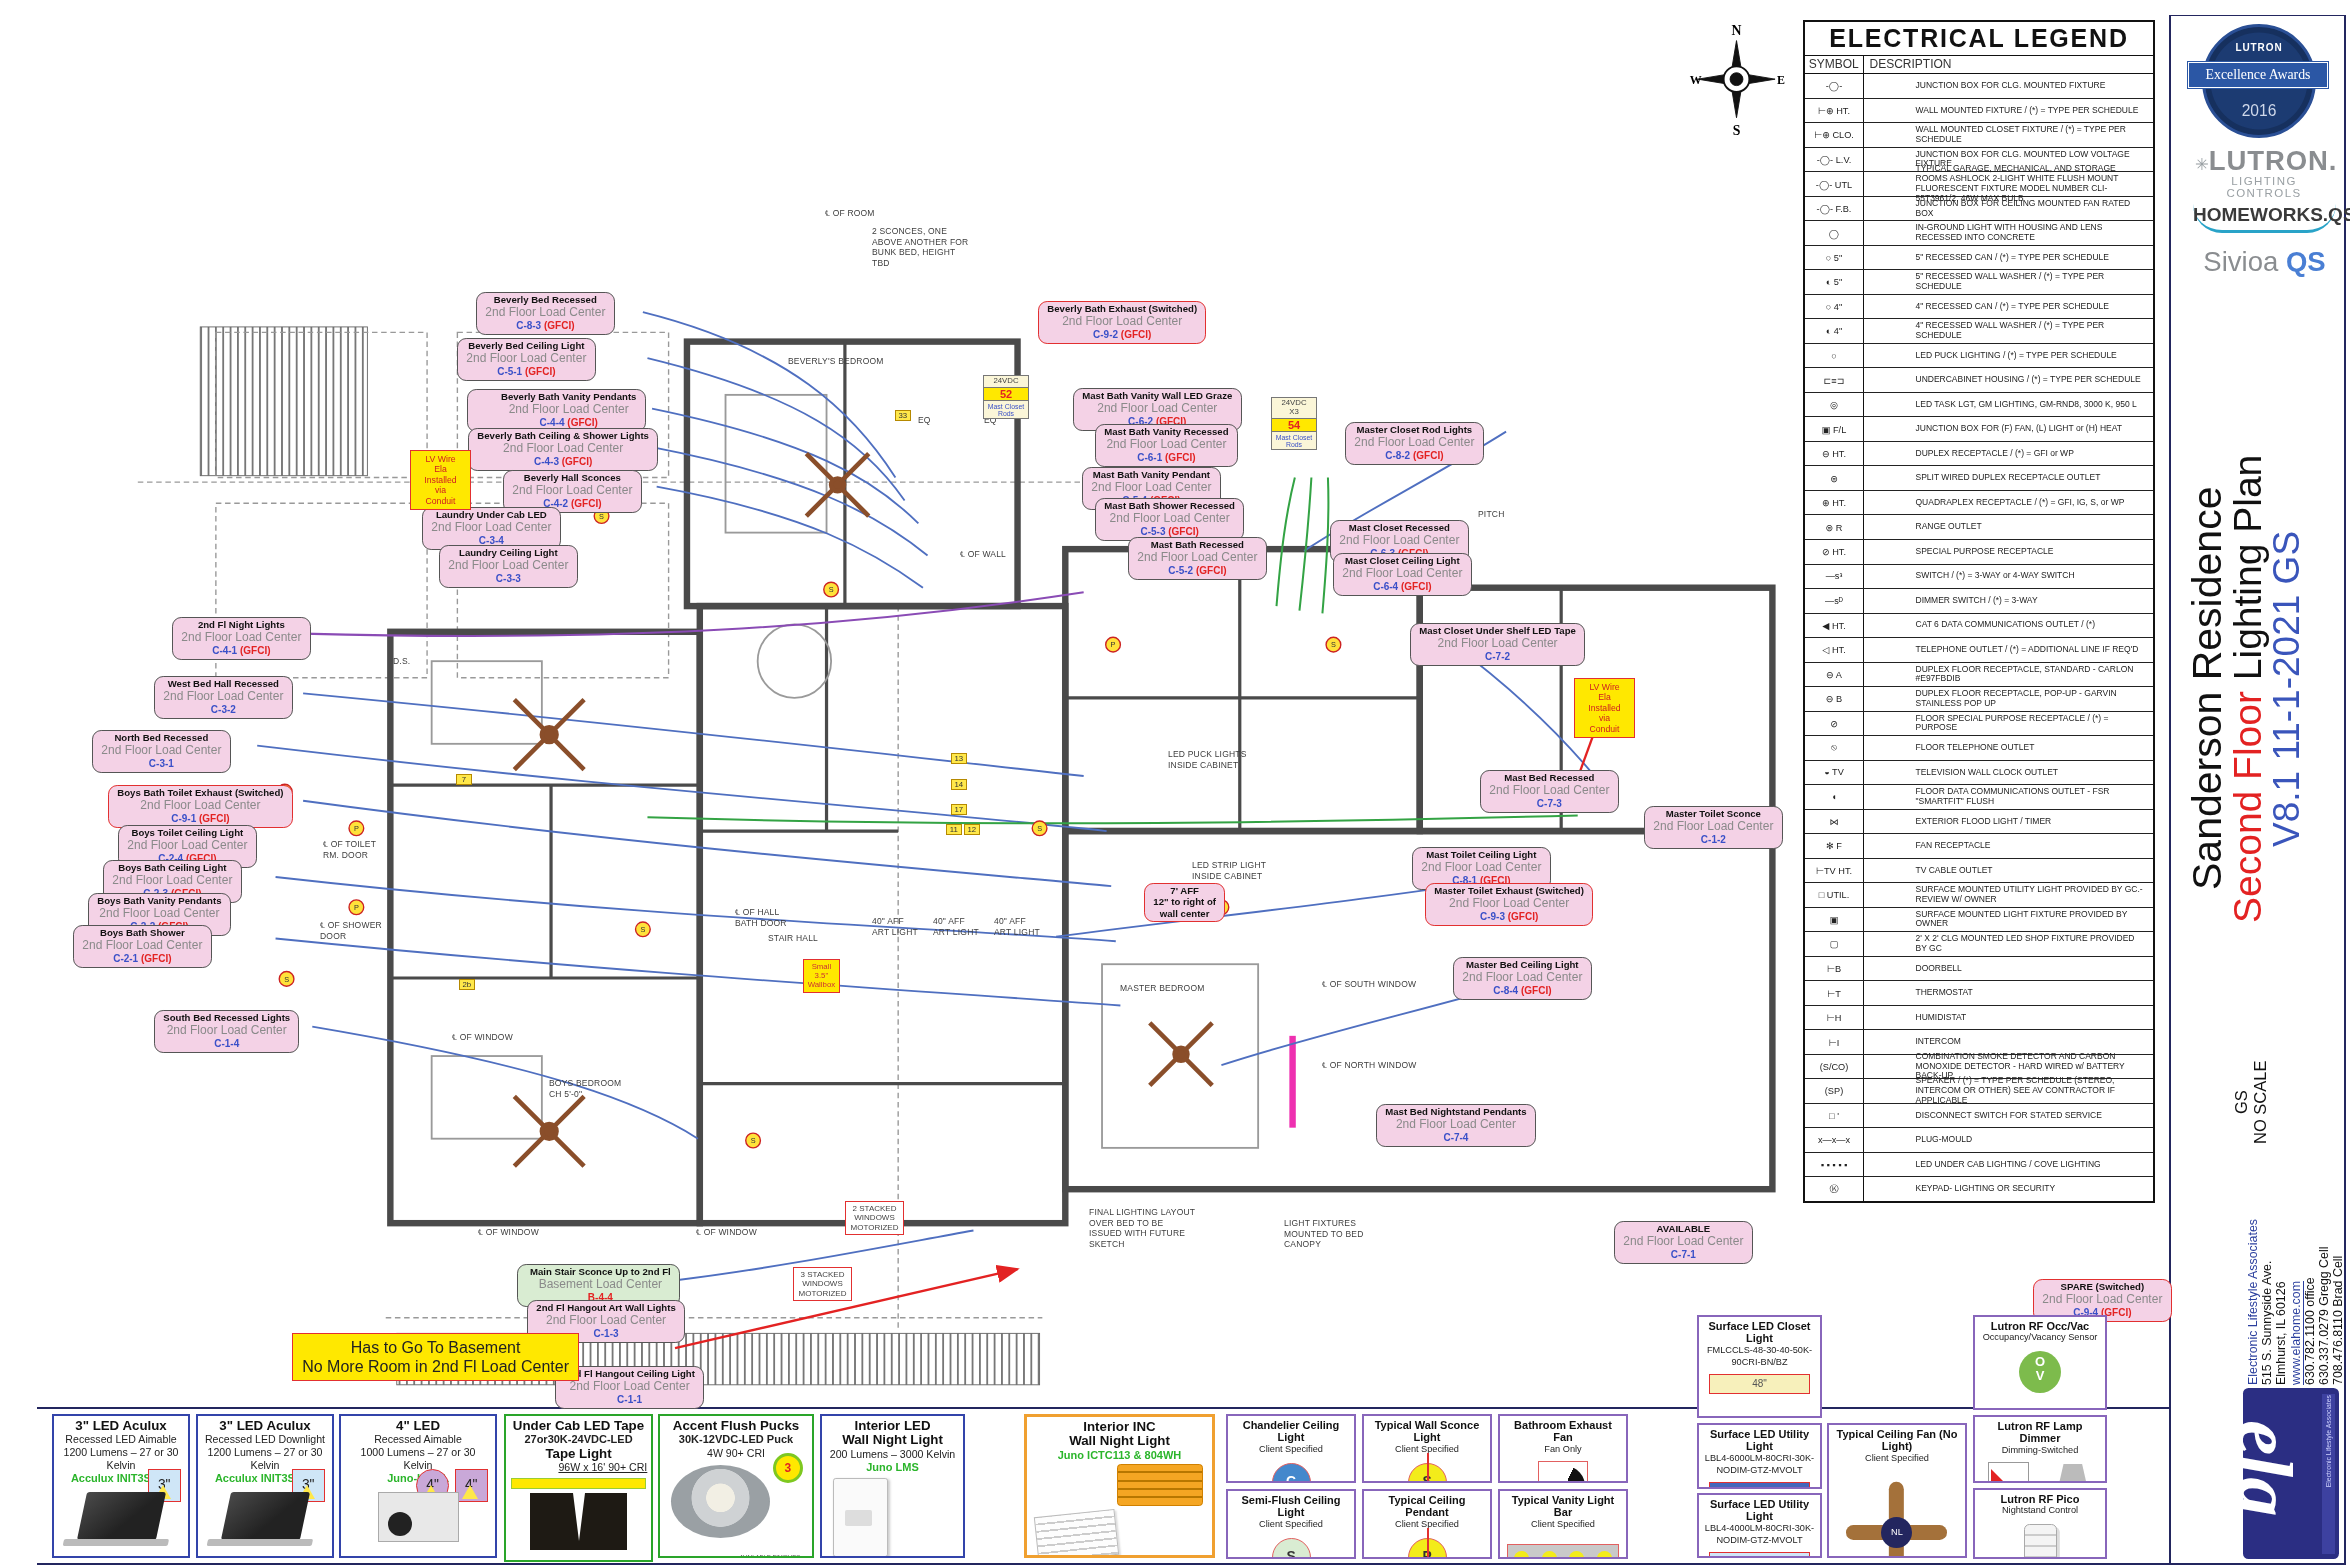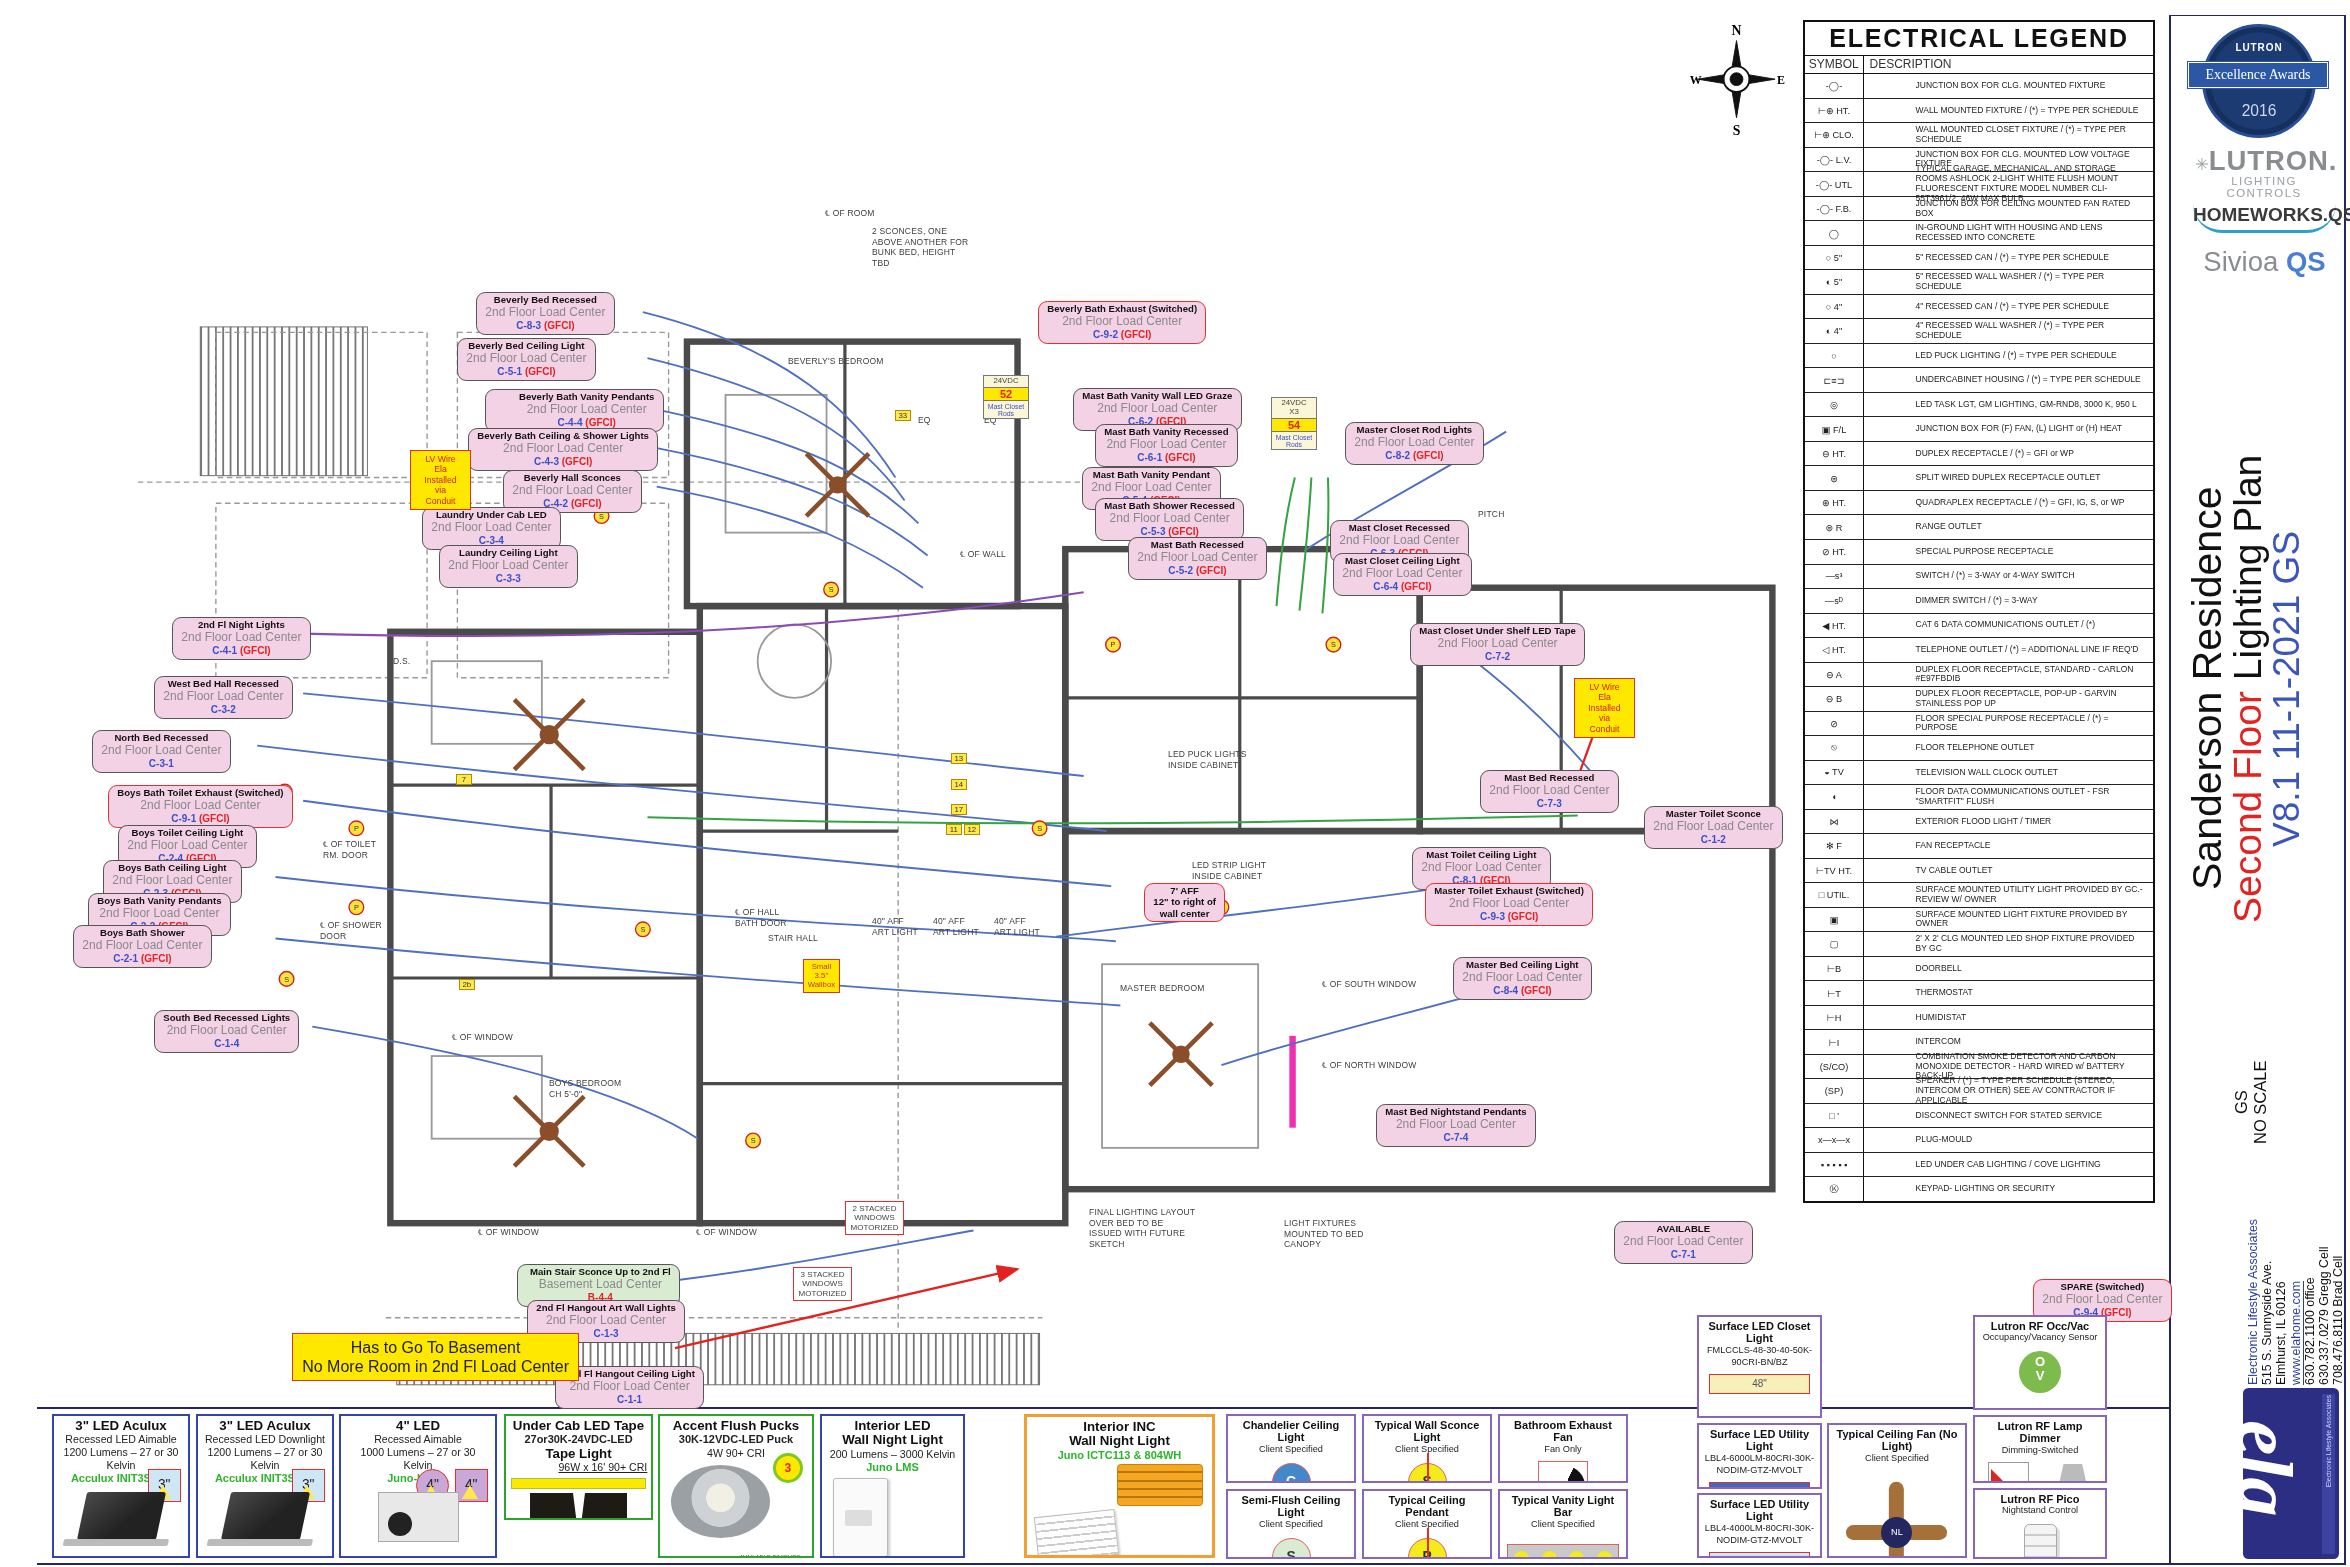--- a/index.html
+++ b/index.html
@@ -330,21 +330,21 @@
       <div class="co" style="left: 476px; top: 292px;">
         <div class="t">Beverly Bed Recessed</div>
         <div class="s">2nd Floor Load Center</div>
         <div class="c">C-8-3<span class="g"> (GFCI)</span></div>
       </div>
       <div class="co" style="left: 457px; top: 338px;">
         <div class="t">Beverly Bed Ceiling Light</div>
         <div class="s">2nd Floor Load Center</div>
         <div class="c">C-5-1<span class="g"> (GFCI)</span></div>
       </div>
-      <div class="co" style="left: 485px; top: 389px; padding-left: 33px;">
+      <div class="co" style="left: 467px; top: 389px; padding-left: 33px;">
         <div class="t">Beverly Bath Vanity Pendants</div>
         <div class="s">2nd Floor Load Center</div>
         <div class="c">C-4-4<span class="g"> (GFCI)</span></div>
       </div>
       <div class="co" style="left: 468px; top: 428px;">
         <div class="t">Beverly Bath Ceiling &amp; Shower Lights</div>
         <div class="s">2nd Floor Load Center</div>
         <div class="c">C-4-3<span class="g"> (GFCI)</span></div>
       </div>
       <div class="co" style="left: 503px; top: 470px;">
@@ -618,21 +618,21 @@
       </div>
       <div class="fx blue" style="left: 339px; top: 1414px; width: 158px; height: 144px;">
         <div class="t">4" LED</div>
         <div class="l">Recessed Aimable</div>
         <div class="l">1000 Lumens – 27 or 30 Kelvin</div>
         <div class="m">Juno-IC4AL</div>
         <div class="badge-bsq badge-psq" style="right: 7.3px;">4"<div class="tri"></div></div>
         <div class="badge-bsq badge-pc" style="right: 46px;">4"<div class="tri"></div></div>
         <div class="can4img"></div>
       </div>
-      <div class="fx green" style="left: 504px; top: 1414px; width: 149px; height: 106px;">
+      <div class="fx green" style="left: 504px; top: 1414px; width: 149px; height: 148px;">
         <div class="t">Under Cab LED Tape</div>
         <div class="lb">27or30K-24VDC-LED</div>
         <div class="t">Tape Light</div>
         <div class="l u">96W x 16'   90+ CRI</div>
         <div class="tapebar"></div>
         <div class="tapeimg"></div>
       </div>
       <div class="fx green" style="left: 658px; top: 1414px; width: 156px; height: 144px;">
         <div class="t">Accent Flush Pucks</div>
         <div class="lb">30K-12VDC-LED Puck</div>

